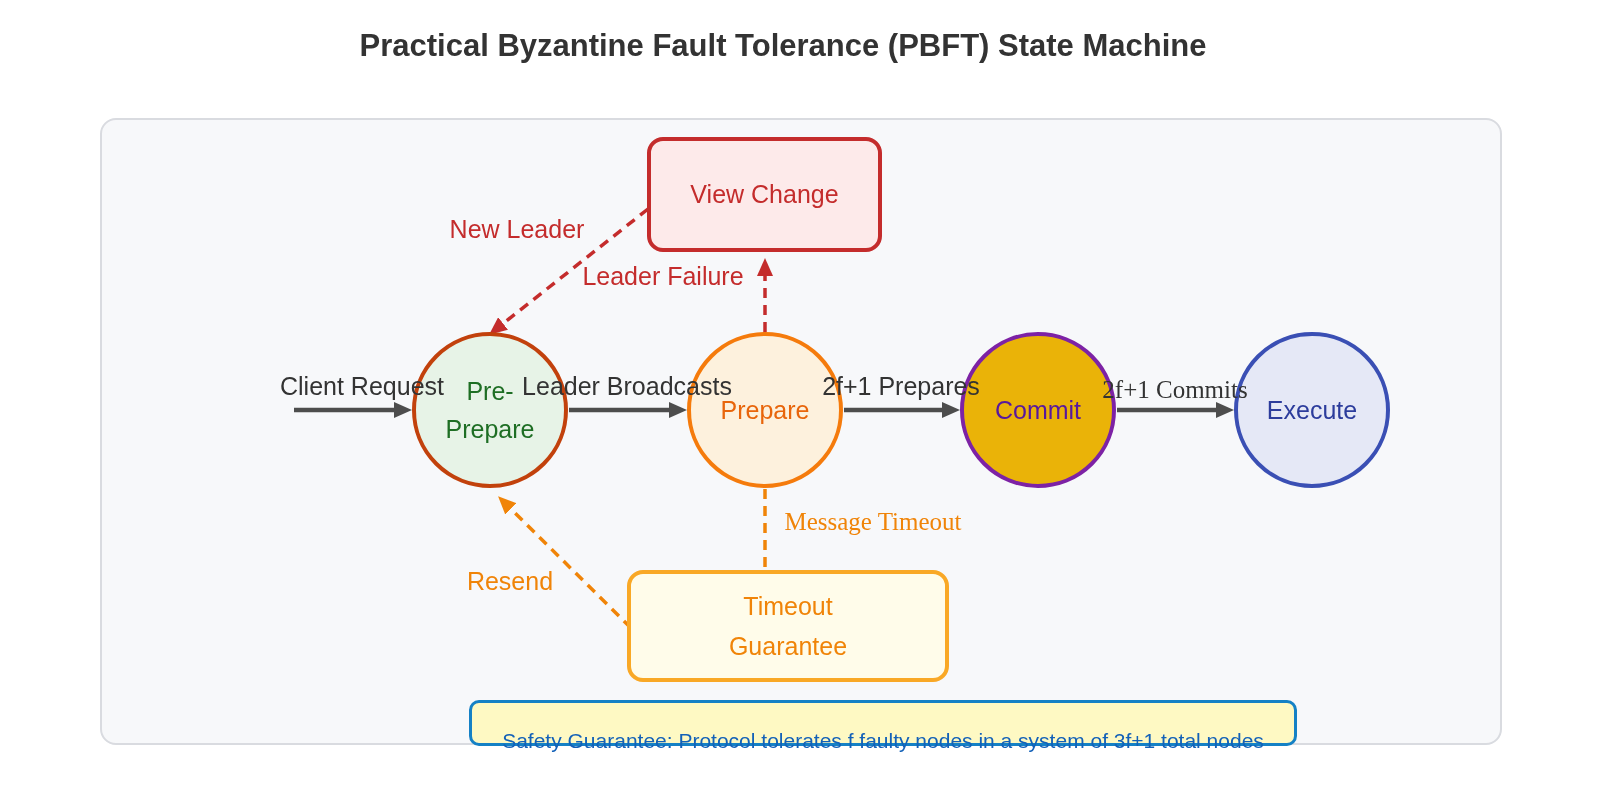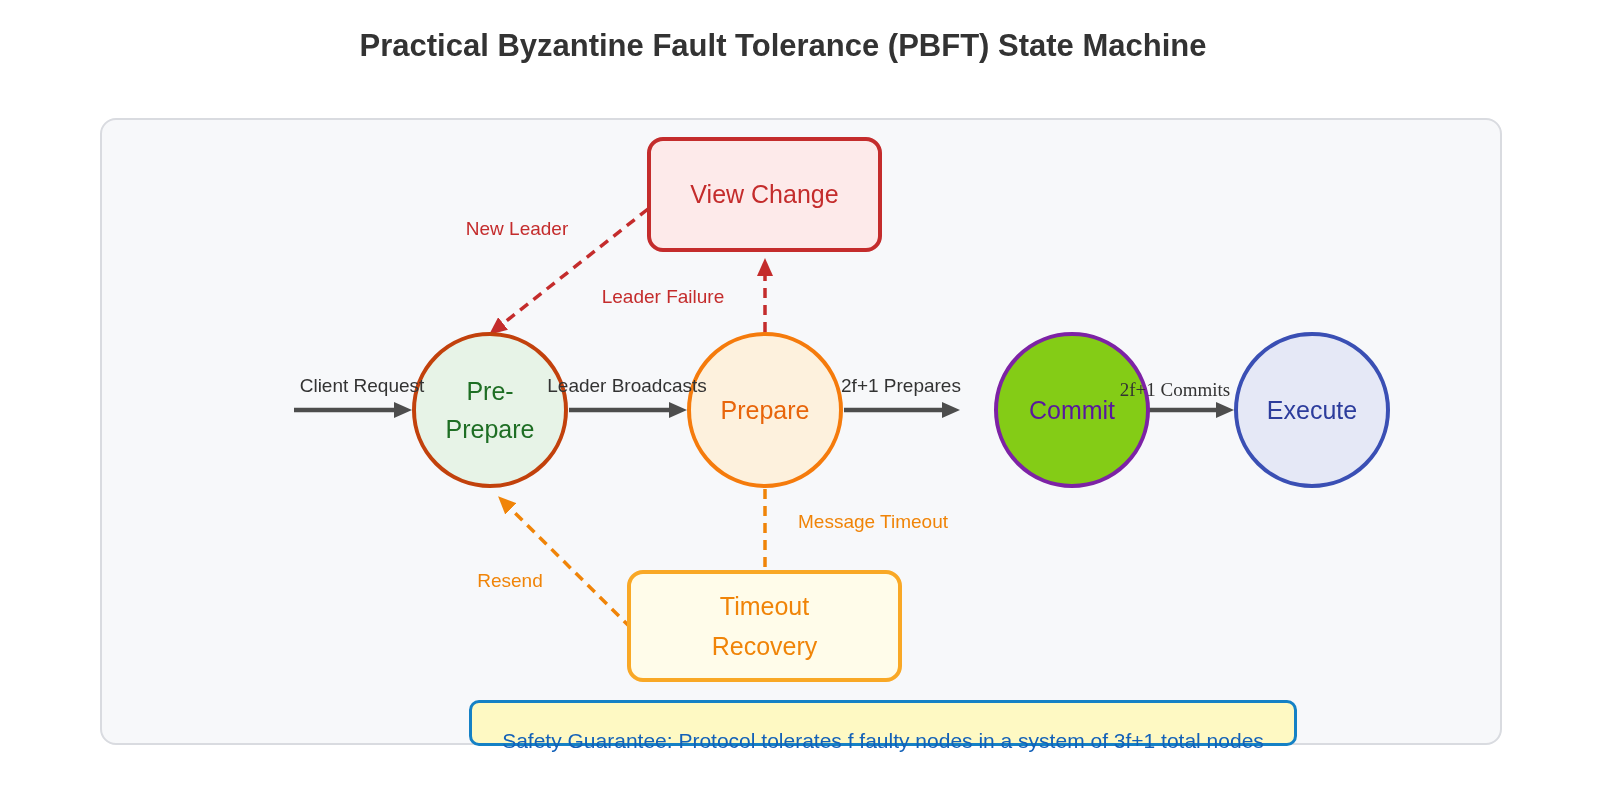--- a/index.html
+++ b/index.html
@@ -12,33 +12,33 @@
   svg.edges{position:absolute;left:0;top:0;width:1600px;height:800px;pointer-events:none;}
 
   .state{position:absolute;display:flex;flex-direction:column;align-items:center;
     justify-content:center;text-align:center;box-sizing:border-box;}
   .circle{width:156px;height:156px;border-radius:50%;top:332px;}
   .circle .l1,.circle .l2{font-size:25px;line-height:38px;}
   .s-initial{left:137px;background:#dcecfa;border:4px solid #1a6fd4;color:#1b4da6;}
   .s-initial .l2{font-size:22px;}
   .s-preprepare{left:412px;background:#e7f3e7;border:4px solid #c2410c;color:#1e6e24;}
   .s-prepare{left:687px;background:#fdf1dd;border:4px solid #f57b0c;color:#e8650b;}
-  .s-commit{left:994px;background:#84cc16;border:4px solid #7d22a5;color:#58189e;}
+  .s-commit{left:960px;background:#eab308;border:4px solid #7d22a5;color:#58189e;}
   .s-execute{left:1234px;background:#e5e8f6;border:4px solid #3a4fb4;color:#2c3c9c;}
 
   .box{position:absolute;display:flex;flex-direction:column;align-items:center;
     justify-content:center;text-align:center;border-radius:16px;box-sizing:border-box;}
   .b-viewchange{left:647px;top:137px;width:235px;height:115px;
     background:#fdeaea;border:4px solid #c42c2c;color:#c42c2c;font-size:25px;}
-  .b-timeout{left:627px;top:570px;width:275px;height:112px;
+  .b-timeout{left:627px;top:570px;width:322px;height:112px;
     background:#fffcea;border:4px solid #f9a826;color:#f08408;font-size:25px;}
   .b-timeout .l1,.b-timeout .l2{line-height:40px;}
 
   .edge-label{position:absolute;transform:translate(-50%,-50%);white-space:nowrap;
-    font-size:19px;color:#333333;}
+    font-size:25px;color:#333333;}
   .edge-label.red{color:#c42c2c;}
   .edge-label.orange{color:#f08408;}
 
   .note{position:absolute;left:469px;top:700px;width:828px;height:46px;
     background:#fef9c3;border:3px solid #1581c5;border-radius:10px;box-sizing:border-box;}
   .note .note-text{position:absolute;left:50%;bottom:-10px;transform:translateX(-50%);
     white-space:nowrap;font-size:21px;color:#1361b8;}
 </style>
 </head>
 <body>
@@ -94,30 +94,30 @@
   <div class="state circle s-execute">
     <div class="l1">Execute</div>
   </div>
 
   <div class="box b-viewchange">
     <div>View Change</div>
   </div>
 
   <div class="box b-timeout">
     <div class="l1">Timeout</div>
-    <div class="l2">Recovery</div>
+    <div class="l2">Guarantee</div>
   </div>
 
   <span class="edge-label" style="left:362px;top:386px;">Client Request</span>
   <span class="edge-label" style="left:627px;top:386px;">Leader Broadcasts</span>
   <span class="edge-label" style="left:901px;top:386px;">2f+1 Prepares</span>
   <span class="edge-label" style="left:1175px;top:390px;font-family:Liberation Serif, serif;">2f+1 Commits</span>
 
   <span class="edge-label red" style="left:517px;top:229px;">New Leader</span>
-  <span class="edge-label red" style="left:663px;top:297px;">Leader Failure</span>
-  <span class="edge-label orange" style="left:873px;top:522px;">Message Timeout</span>
+  <span class="edge-label red" style="left:663px;top:276px;">Leader Failure</span>
+  <span class="edge-label orange" style="left:873px;top:522px;font-family:Liberation Serif, serif;">Message Timeout</span>
   <span class="edge-label orange" style="left:510px;top:581px;">Resend</span>
 
   <div class="note">
     <span class="note-text">Safety Guarantee: Protocol tolerates f faulty nodes in a system of 3f+1 total nodes</span>
   </div>
 
 </div>
 
 </body></html>

